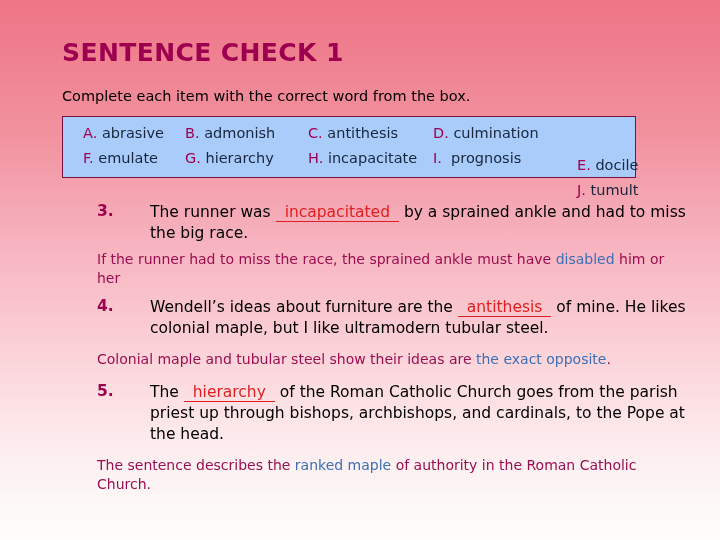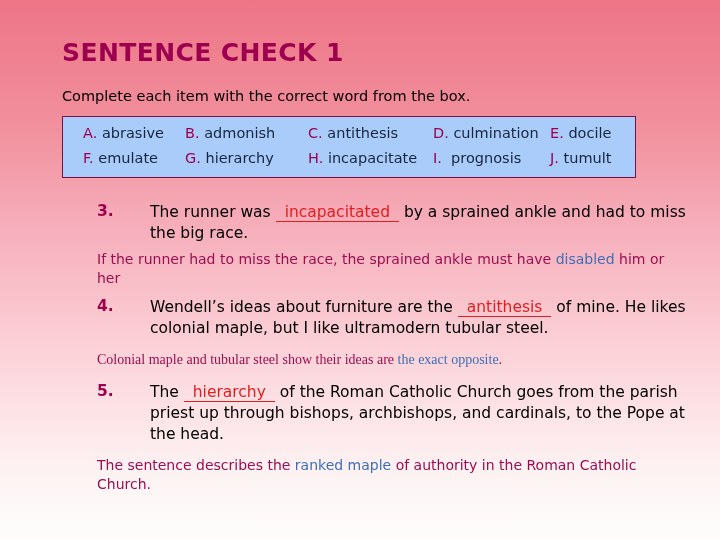--- a/index.html
+++ b/index.html
@@ -83,21 +83,21 @@
   }
   .wb-word {
     color: #17263e;
   }
 
   
   .c0 { left: 20px; }
   .c1 { left: 122px; }
   .c2 { left: 245px; }
   .c3 { left: 370px; }
-  .c4 { left: 487px; }
+  .c4 { left: 514px; margin-top: 32px; }
 
   
   .item {
     position: absolute;
     left: 97px;
     width: 600px;
   }
   .item-num {
     position: absolute;
     left: 0;
@@ -129,21 +129,21 @@
     color: #9b0e51;
   }
   .explain .hl {
     color: #3d6fb5;
   }
 
   
   #item3    { top: 202px; }
   #explain3 { top: 250px; }
   #item4    { top: 297px; }
-  #explain4 { top: 350px; font-family: Liberation Serif, serif; }
+  #explain4 { top: 350px; }
   #item5    { top: 382px; }
   #explain5 { top: 456px; }
 </style>
 </head>
 <body>
 
 <div id="slide">
 
   <div class="title">SENTENCE CHECK 1</div>
 

